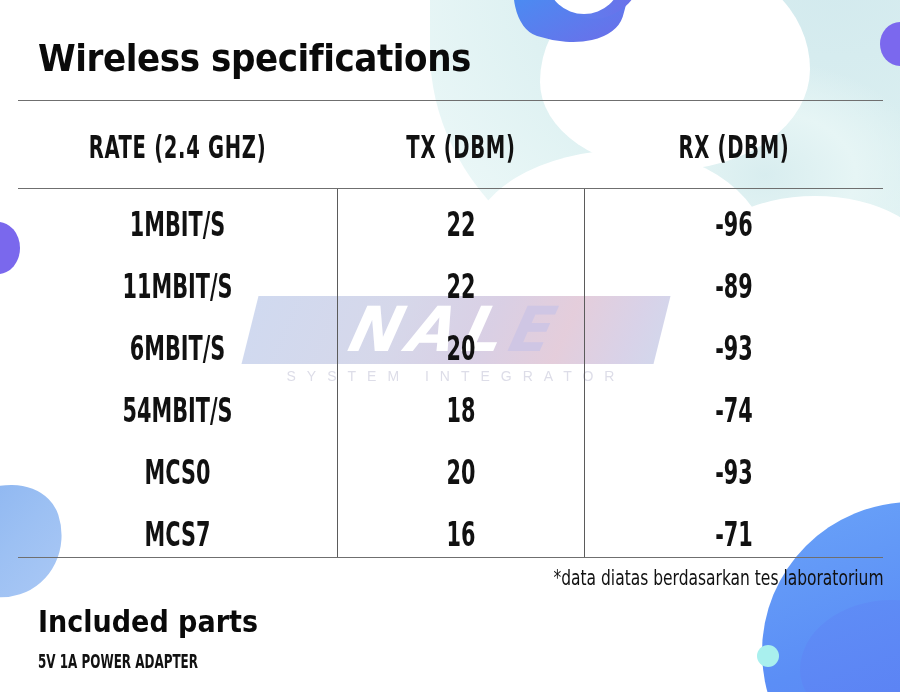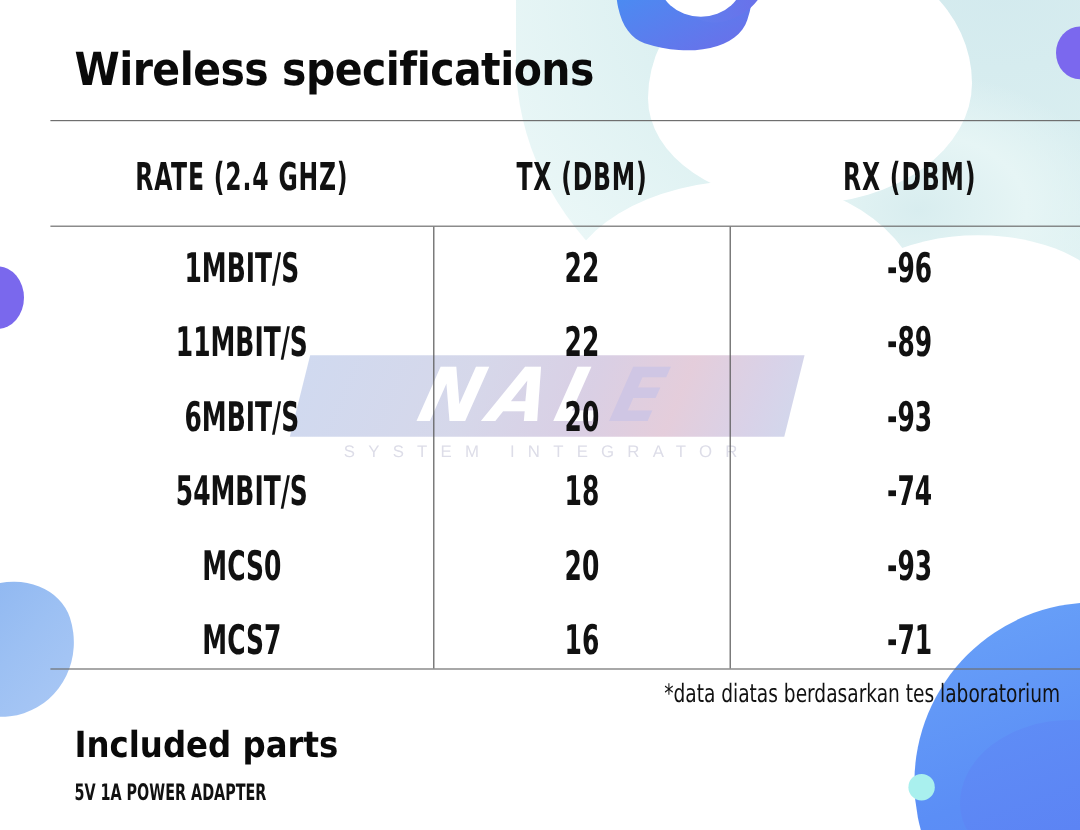--- a/index.html
+++ b/index.html
@@ -211,21 +211,20 @@
     font-size: 14px;
     letter-spacing: 11px;
     color: #dddde8;
     white-space: nowrap;
   }
 
   
   .content {
     position: absolute;
     inset: 0;
-    margin-left: 24px;
   }
   .page-title {
     position: absolute;
     left: 38px;
     top: 36px;
     font-family: "DejaVu Sans", sans-serif;
     font-weight: 700;
     font-size: 38px;
     letter-spacing: -0.5px;
     color: #0a0a0a;

